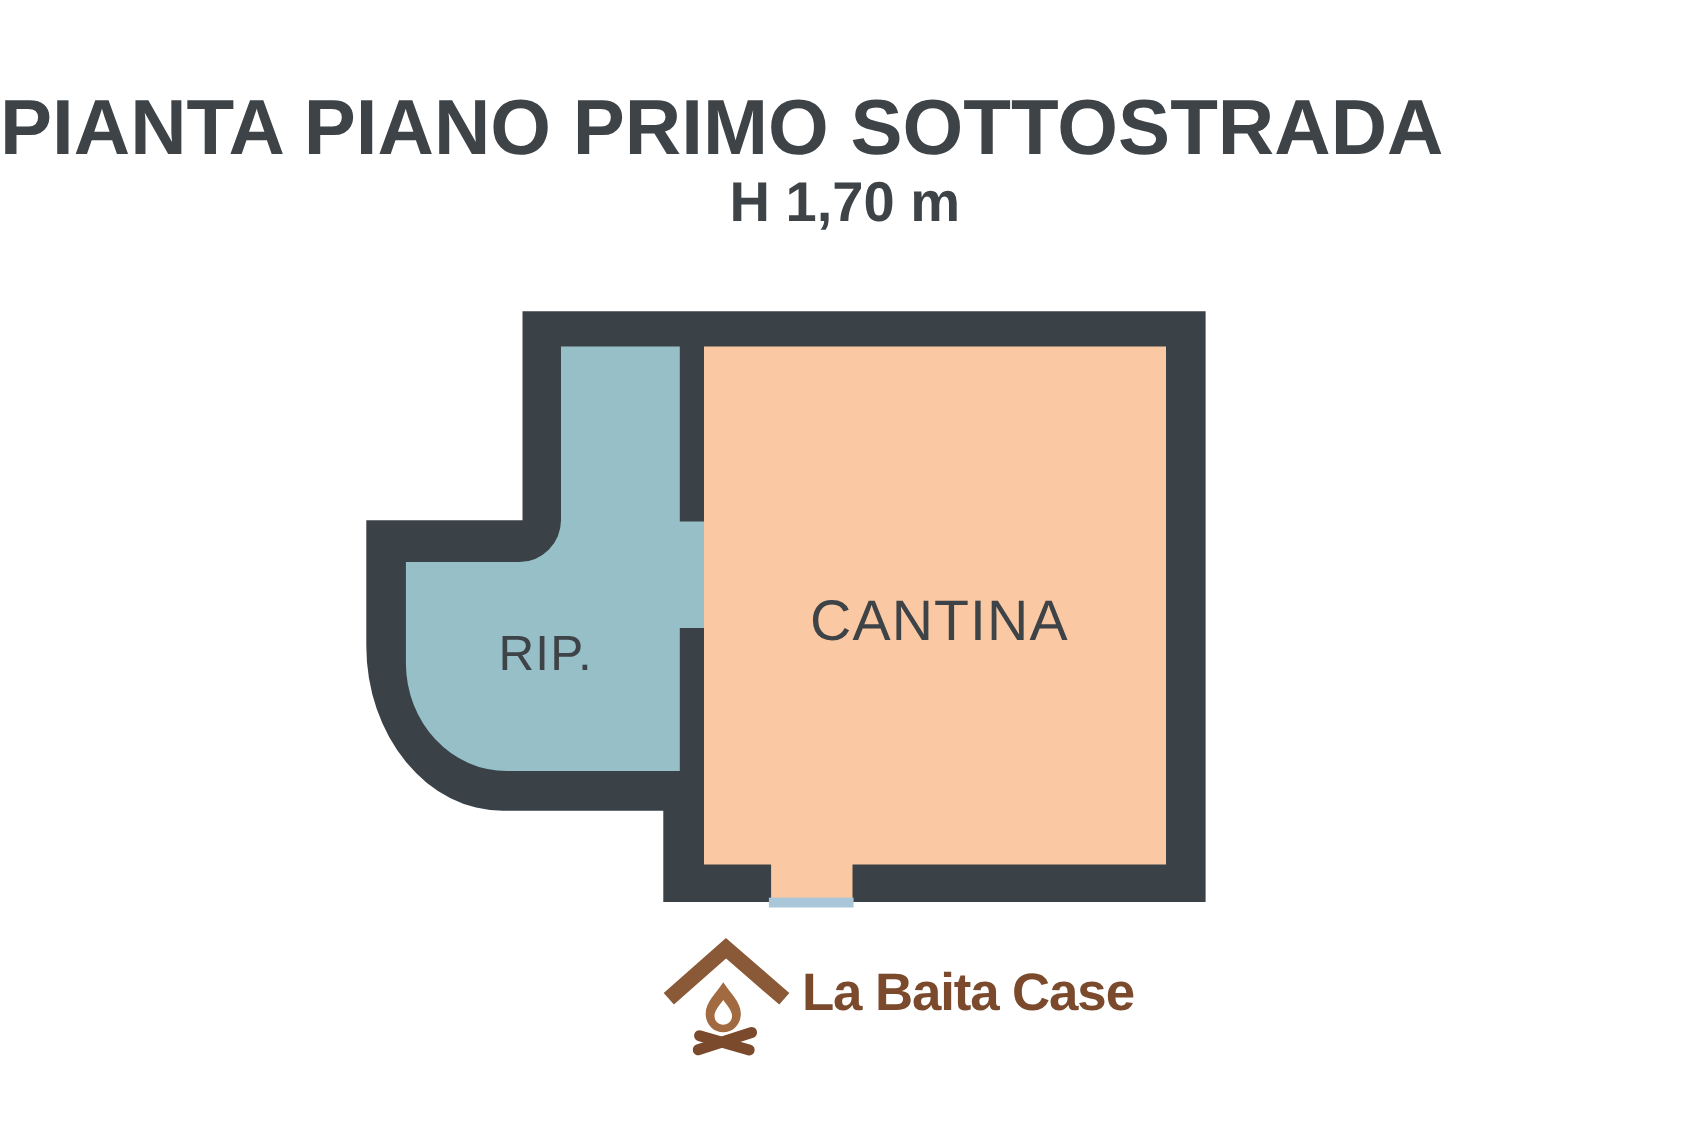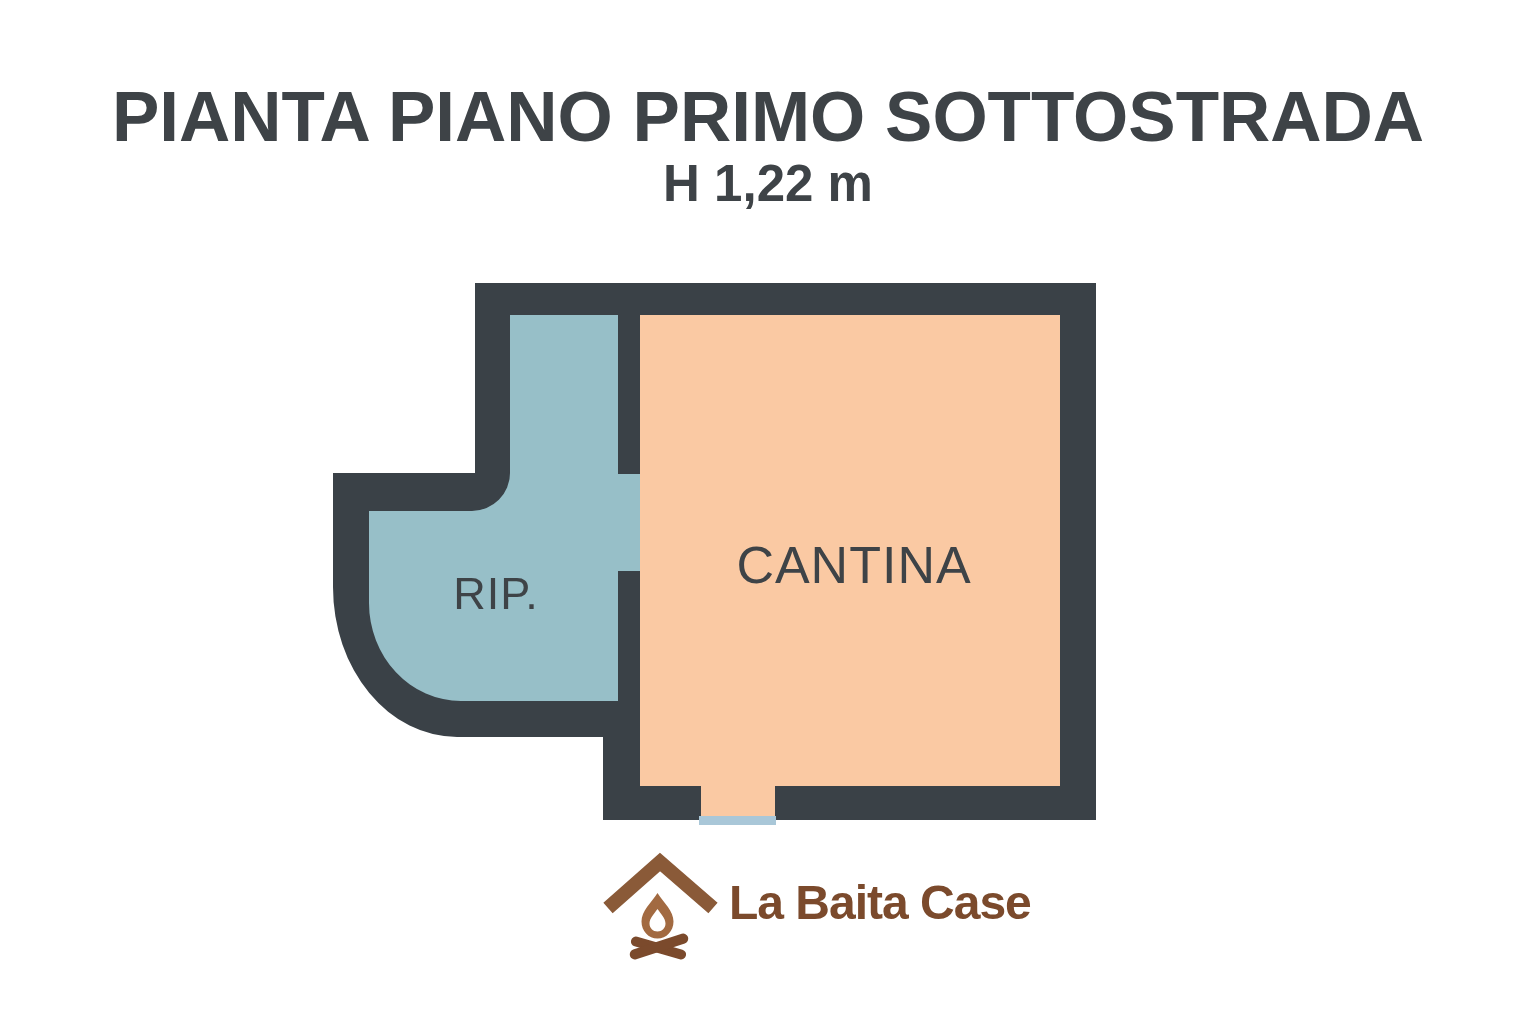--- a/index.html
+++ b/index.html
@@ -8,21 +8,20 @@
     width: 1536px;
     height: 1024px;
     background: #ffffff;
     overflow: hidden;
     font-family: "Liberation Sans", sans-serif;
   }
   .title {
     position: absolute;
     left: 0; top: 80px;
     width: 1536px;
-    text-align: center;
     font-size: 71px;
     line-height: 74px;
     font-weight: 700;
     letter-spacing: 0px;
     color: #3e4347;
     white-space: nowrap;
   }
   .subtitle {
     position: absolute;
     left: 0; top: 156px;
@@ -77,21 +76,21 @@
     white-space: nowrap;
   }
 </style>
 </head>
 <body>
 
 <div class="canvas">
 
   <div class="title">PIANTA PIANO PRIMO SOTTOSTRADA</div>
 
-  <div class="subtitle">H 1,22 m</div>
+  <div class="subtitle">H 1,70 m</div>
 
   <svg class="plan" viewBox="0 0 1536 1024" xmlns="http://www.w3.org/2000/svg">
 
     <path d="M475 283 H1096 V820 H603 V737 H457 A124 150 0 0 1 333 587 V473 H475 Z" fill="#3a4147"></path>
 
     <path d="M510 315 H618 V474 H640 V571 H618 V701 H461 A92 98 0 0 1 369 603 V511 H472 A38 38 0 0 0 510 473 Z" fill="#97bfc8"></path>
 
     <path d="M640 315 H1060 V786 H775 V818 H701 V786 H640 Z" fill="#fac9a3"></path>
 
     <rect x="699" y="816" width="77" height="9" fill="#a9c7d8"></rect>

